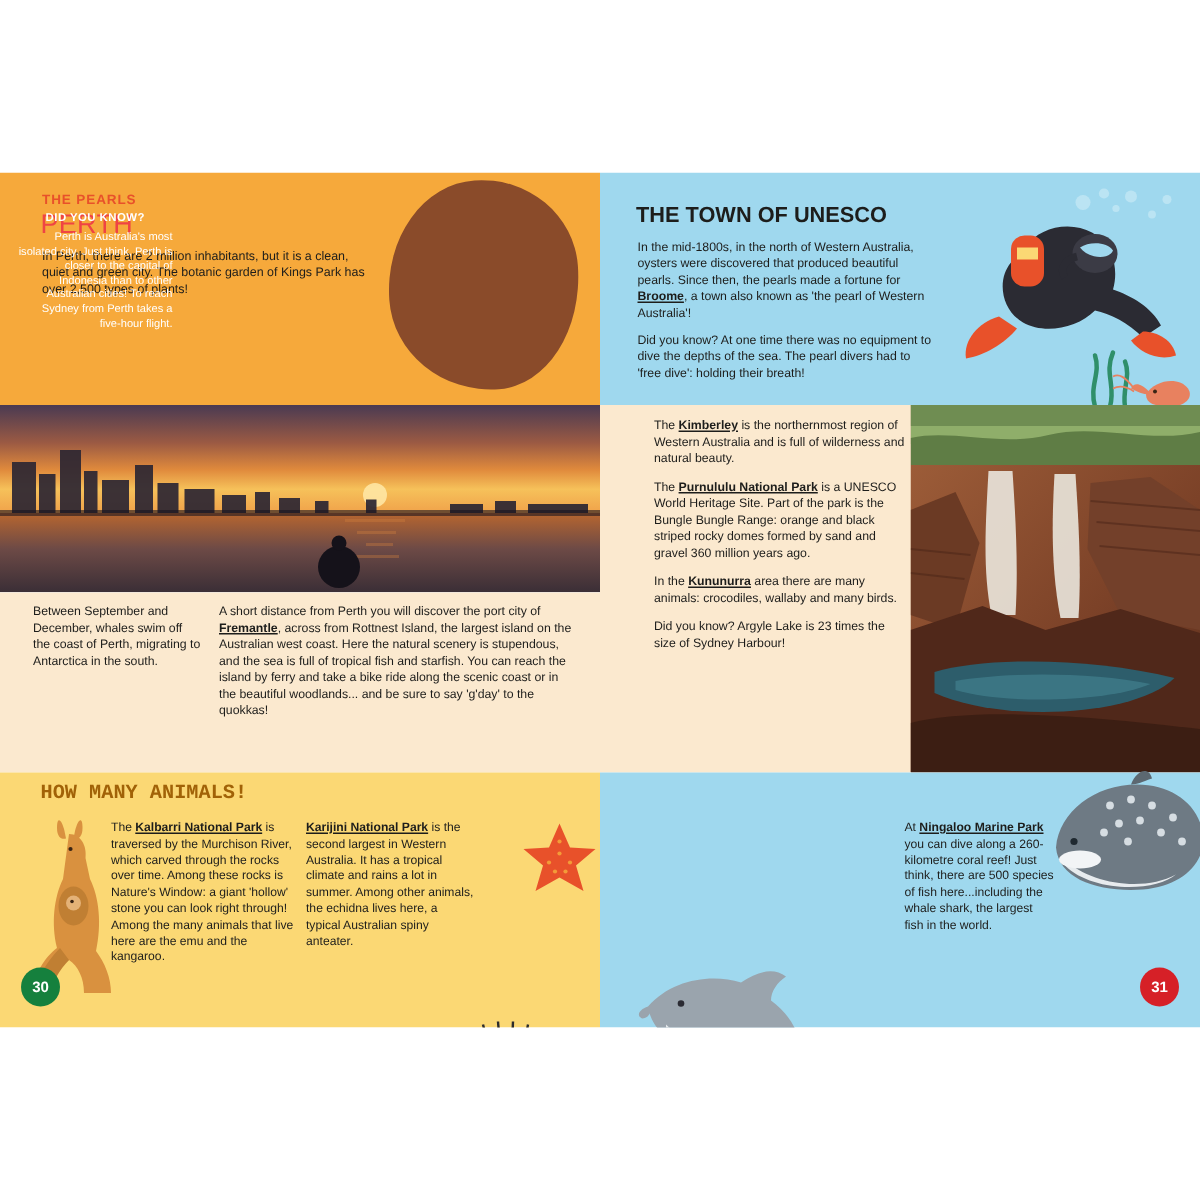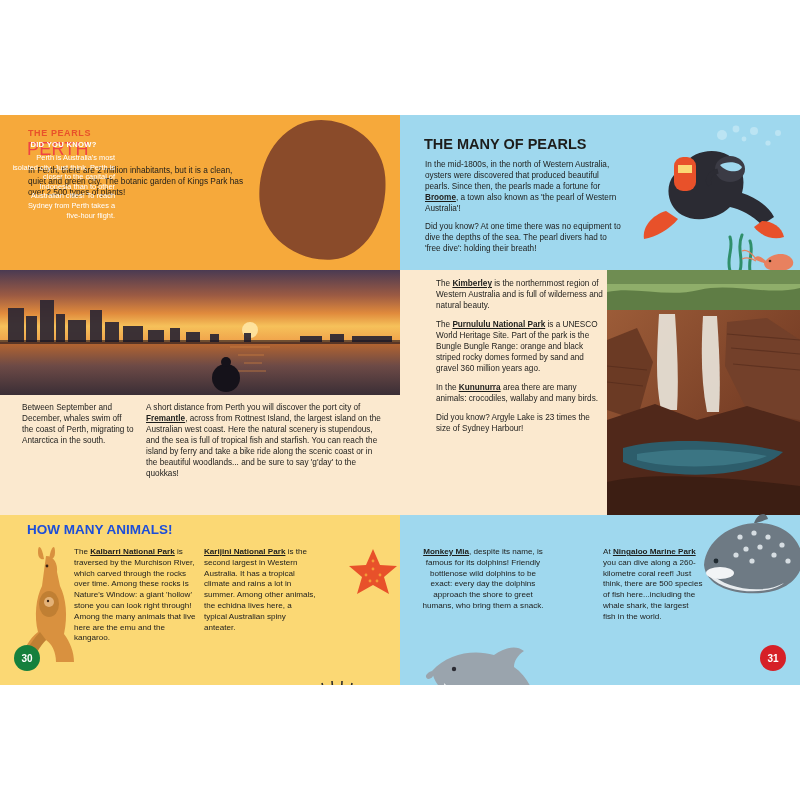--- a/index.html
+++ b/index.html
@@ -129,22 +129,23 @@
   .l-bottom {
     position: absolute;
     left: 0; top: 400px;
     width: 400px; height: 170px;
     background: #fbd874;
   }
   .l-h2 {
     position: absolute;
     left: 27px; top: 407px;
     font-size: 13.5px;
-    color: #1d4ed8;
+    color: #a16207;
     font-weight: bold;
+    font-family: Liberation Mono, monospace;
   }
   .l-col3 {
     position: absolute;
     left: 74px; top: 432px;
     width: 122px;
     font-size: 8.1px;
     line-height: 10.8px;
     color: #1d1d1b;
   }
   .l-col4 {
@@ -409,21 +410,21 @@
         <circle cx="5" cy="50" r="1.6" fill="#2c2c2c"></circle>
       </svg>
     </div>
 
     <div class="pagenum left-num">30</div>
   </div>
 
   <div class="page right">
 
     <div class="r-top"></div>
-    <div class="r-title">THE MANY OF PEARLS</div>
+    <div class="r-title">THE TOWN OF UNESCO</div>
 
     <div class="r-body">
       <p>In the mid-1800s, in the north of Western Australia, oysters were discovered that produced beautiful pearls. Since then, the pearls made a fortune for <b>Broome</b>, a town also known as 'the pearl of Western Australia'!</p>
       <p>Did you know? At one time there was no equipment to dive the depths of the sea. The pearl divers had to 'free dive': holding their breath!</p>
     </div>
 
     <div style="position:absolute; left:222px; top:6px; width:178px; height:150px;">
       <svg width="178" height="150" viewBox="0 0 178 150">
         <g fill="#bfe6f4" opacity="0.9">
           <circle cx="100" cy="14" r="5"></circle>
@@ -512,23 +513,20 @@
           <line x1="0" y1="96" x2="40" y2="100"></line>
           <line x1="0" y1="112" x2="36" y2="116"></line>
         </g>
 
         <path d="M0 212 C40 202, 110 206, 193 216 L193 245 L0 245 Z" fill="#3c1e13"></path>
       </svg>
     </div>
 
     <div class="r-bottom"></div>
 
-    <div class="r-col1">
-      <b>Monkey Mia</b>, despite its name, is famous for its dolphins! Friendly bottlenose wild dolphins to be exact: every day the dolphins approach the shore to greet humans, who bring them a snack.
-    </div>
 
     <div class="r-col2">
       At <b>Ningaloo Marine Park</b> you can dive along a 260-kilometre coral reef! Just think, there are 500 species of fish here...including the whale shark, the largest fish in the world.
     </div>
 
     <div style="position:absolute; left:24px; top:524px; width:124px; height:86px;">
       <svg width="124" height="86" viewBox="0 0 124 86">
         <path d="M8 32 C24 14, 50 10, 70 16 C82 8, 92 6, 100 12 C94 16, 90 22, 90 28 C104 38, 112 54, 110 70 L96 62 C84 72, 54 74, 36 64 C22 56, 10 46, 8 32 Z" fill="#9aa4ad"></path>
         <path d="M20 44 C36 60, 72 66, 96 60 C78 70, 40 68, 20 50 Z" fill="#e4e8eb"></path>
         <path d="M54 48 C62 56, 64 70, 56 76 C50 68, 48 54, 54 48 Z" fill="#8b959e"></path>

